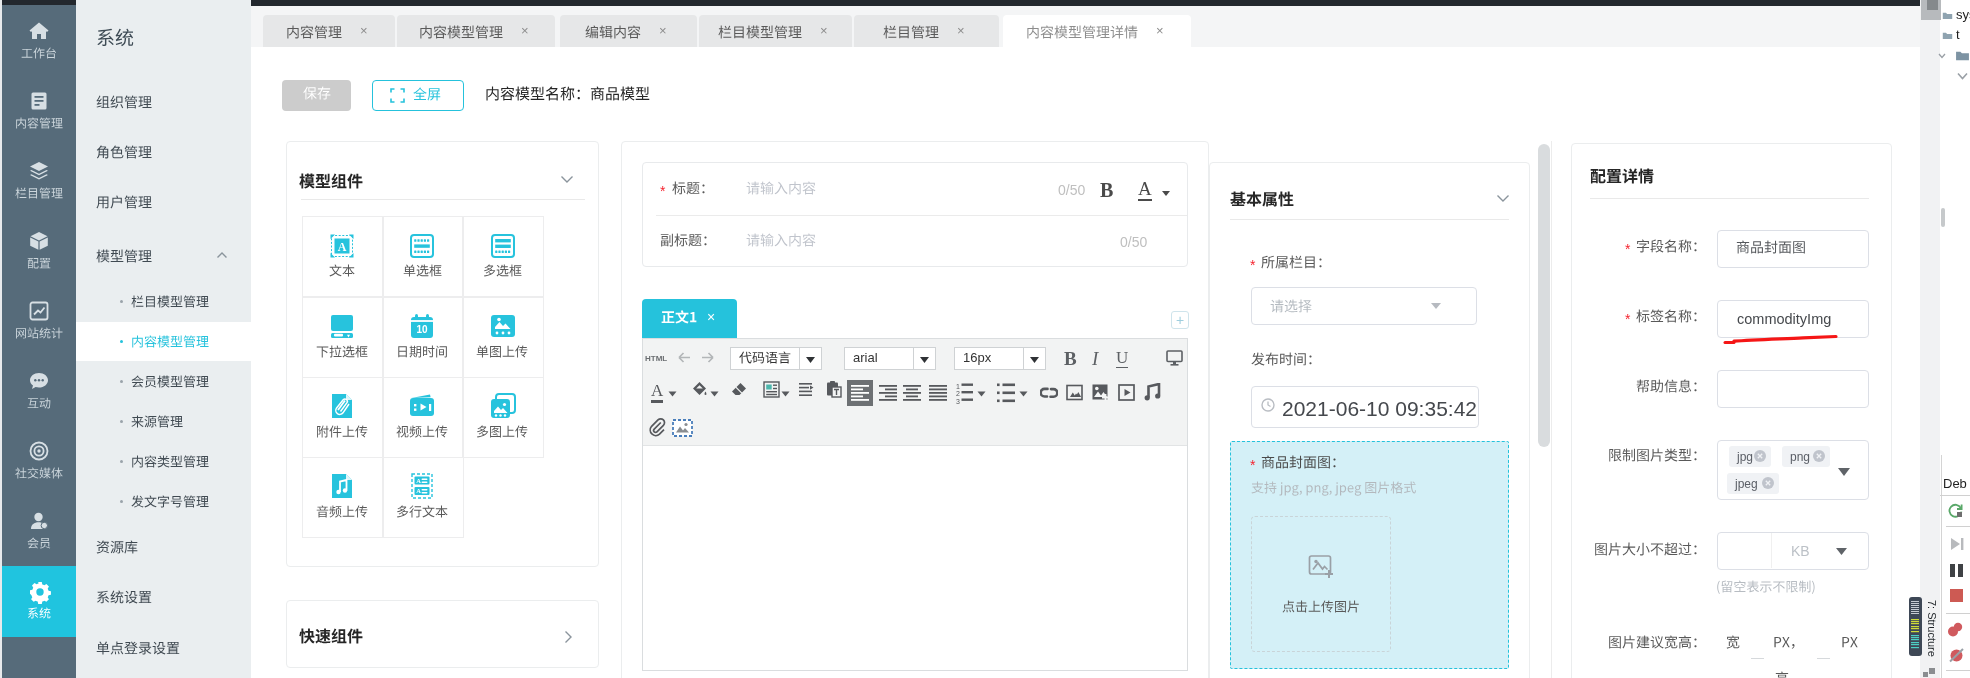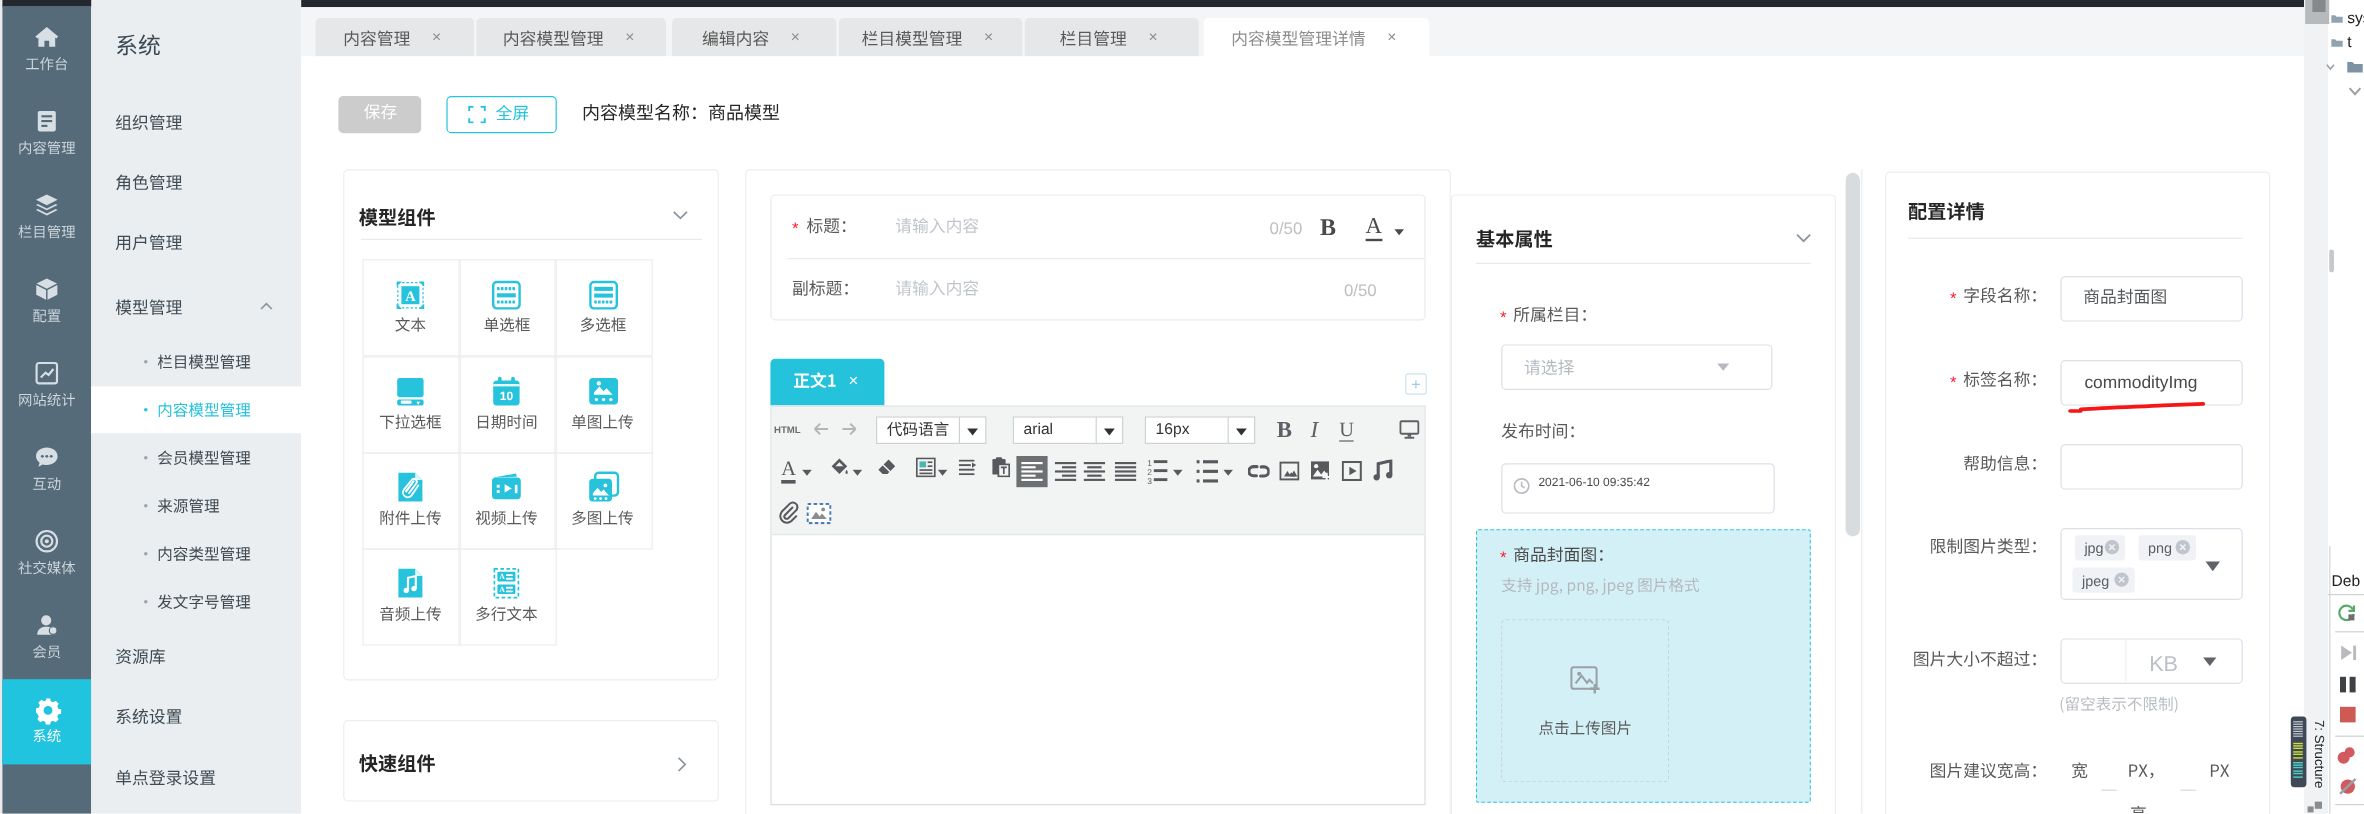--- a/index.html
+++ b/index.html
@@ -732,21 +732,21 @@
       <use href="#g104" transform="translate(14.0,12.3) scale(0.01400,-0.01400)"></use>
       <use href="#g71" transform="translate(28.0,12.3) scale(0.01400,-0.01400)"></use>
       <use href="#g72" transform="translate(42.0,12.3) scale(0.01400,-0.01400)"></use>
       <use href="#g56" transform="translate(56.0,12.3) scale(0.01400,-0.01400)"></use>
     </svg></div>
 <div class="inp" style="left:1251px;top:386px;width:228px;height:42px"></div>
 <svg class="abs" style="left:1261px;top:398px" width="14" height="14" viewBox="0 0 14 14">
     <circle cx="7" cy="7" r="6" fill="none" stroke="#b9bdc3" stroke-width="1.4"></circle>
     <path d="M7 3.5 V7 L9.5 8.5" stroke="#b9bdc3" stroke-width="1.3" fill="none"></path>
   </svg>
-<div class="abs" style="left:1282px;top:397px;font-size:10px;color:#45484d">2021-06-10 09:35:42</div>
+<div class="abs" style="left:1282px;top:397px;font-size:21px;color:#45484d">2021-06-10 09:35:42</div>
 <div class="abs" style="left:1230px;top:441px;width:279px;height:228px;background:#d4f0f7;border:1px dashed #25c2dc;border-radius:2px"></div>
 <div class="lbl" style="left:1250px;top:456px"><span class="star">*</span></div>
 <div class="abs" style="left:1261px;top:455px"><svg class="t" width="84" height="18" fill="#4a4a4a">
       <use href="#g57" transform="translate(0.0,12.3) scale(0.01400,-0.01400)"></use>
       <use href="#g58" transform="translate(14.0,12.3) scale(0.01400,-0.01400)"></use>
       <use href="#g105" transform="translate(28.0,12.3) scale(0.01400,-0.01400)"></use>
       <use href="#g106" transform="translate(42.0,12.3) scale(0.01400,-0.01400)"></use>
       <use href="#g73" transform="translate(56.0,12.3) scale(0.01400,-0.01400)"></use>
       <use href="#g56" transform="translate(70.0,12.3) scale(0.01400,-0.01400)"></use>
     </svg></div>
@@ -869,21 +869,21 @@
       <use href="#g115" transform="translate(14.0,12.3) scale(0.01400,-0.01400)"></use>
       <use href="#g131" transform="translate(28.0,12.3) scale(0.01400,-0.01400)"></use>
       <use href="#g132" transform="translate(42.0,12.3) scale(0.01400,-0.01400)"></use>
       <use href="#g133" transform="translate(56.0,12.3) scale(0.01400,-0.01400)"></use>
       <use href="#g134" transform="translate(70.0,12.3) scale(0.01400,-0.01400)"></use>
       <use href="#g135" transform="translate(84.0,12.3) scale(0.01400,-0.01400)"></use>
       <use href="#g56" transform="translate(98.0,12.3) scale(0.01400,-0.01400)"></use>
     </svg></div>
 <div class="inp" style="left:1717px;top:532px;width:152px;height:38px"></div>
 <div class="abs" style="left:1771px;top:533px;width:1px;height:35px;background:#f0f0f0"></div>
-<div class="abs" style="left:1791px;top:543px;font-size:18px;color:#bcc1c7">KB</div>
+<div class="abs" style="left:1791px;top:543px;font-size:14px;color:#bcc1c7">KB</div>
 <svg class="abs" style="left:1835px;top:547px" width="13" height="9" viewBox="0 0 13 9">
     <path d="M1 1 L6.5 8 L12 1 Z" fill="#5f6368"></path>
   </svg>
 <div class="abs" style="left:1716px;top:580px"><svg class="t" width="100" height="17" fill="#b7bcc2">
       <use href="#g136" transform="translate(0.0,11.4) scale(0.01300,-0.01300)"></use>
       <use href="#g137" transform="translate(4.4,11.4) scale(0.01300,-0.01300)"></use>
       <use href="#g138" transform="translate(17.4,11.4) scale(0.01300,-0.01300)"></use>
       <use href="#g139" transform="translate(30.4,11.4) scale(0.01300,-0.01300)"></use>
       <use href="#g140" transform="translate(43.4,11.4) scale(0.01300,-0.01300)"></use>
       <use href="#g133" transform="translate(56.4,11.4) scale(0.01300,-0.01300)"></use>

